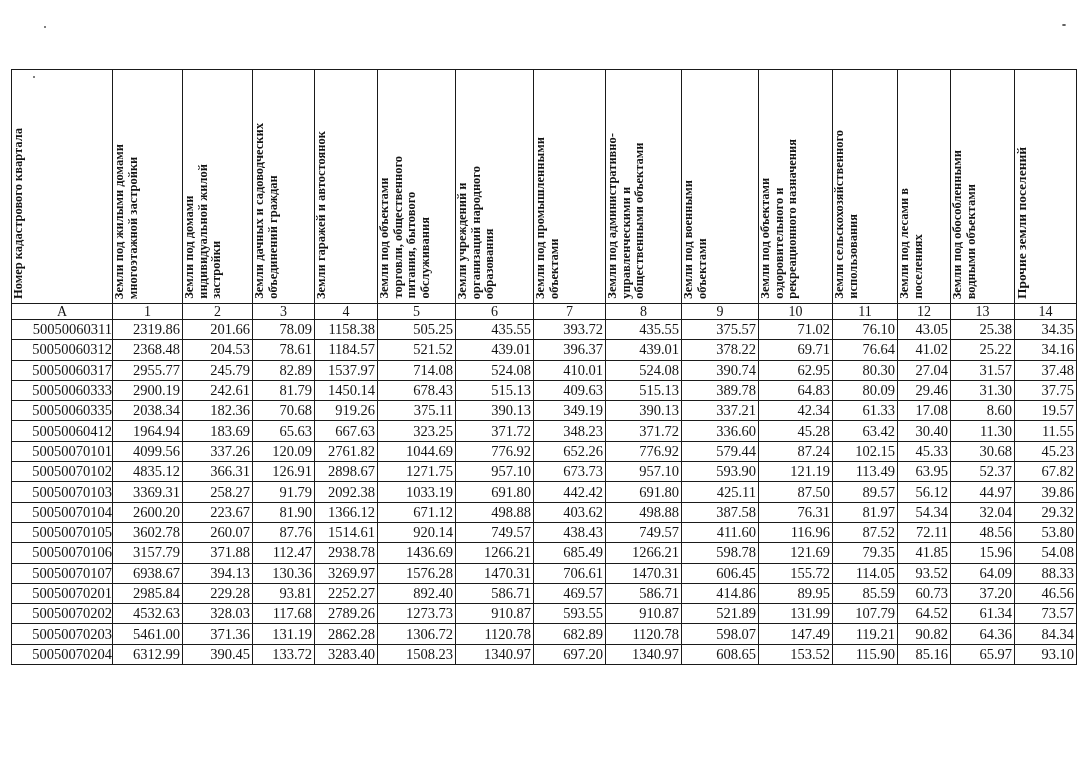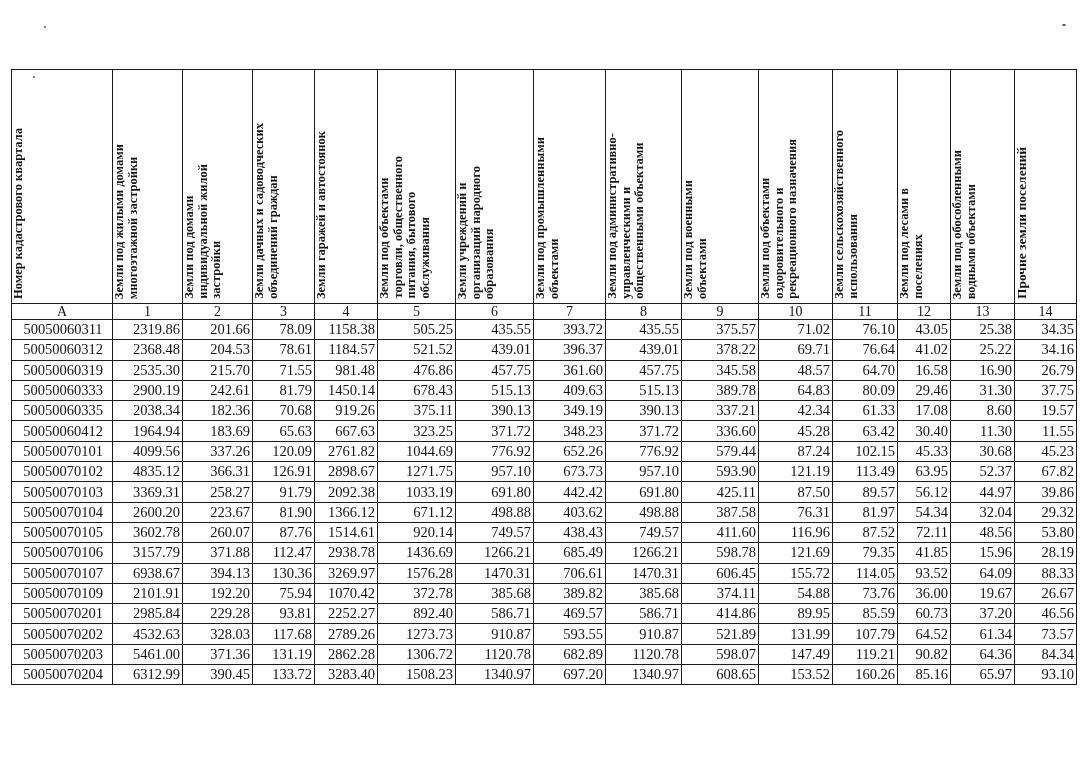--- a/index.html
+++ b/index.html
@@ -51,21 +51,21 @@
     font-weight: normal;
   }
   tr.row td {
     height: 19.3px;
     font-size: 14.5px;
     line-height: 19px;
     text-align: right;
     padding-right: 2px;
     white-space: nowrap;
   }
-  tr.row td.id { text-align: center; padding-left: 2px; padding-right: 0; }
+  tr.row td.id { text-align: right; padding-left: 2px; padding-right: 0; }
 </style>
 </head>
 <body>
 
 <div class="speck" style="left:44px;top:26px;width:2px;height:2px;"></div>
 <div class="speck" style="left:1062px;top:24px;width:4px;height:2px;"></div>
 <div class="speck" style="left:33px;top:76px;width:2px;height:2px;"></div>
 
 <table class="land">
   <colgroup id="cols">
@@ -198,35 +198,35 @@
         <td>396.37</td>
         <td>439.01</td>
         <td>378.22</td>
         <td>69.71</td>
         <td>76.64</td>
         <td>41.02</td>
         <td>25.22</td>
         <td>34.16</td>
       </tr>
       <tr class="row">
-        <td class="id">50050060319</td>
-        <td>2535.30</td>
-        <td>215.70</td>
-        <td>71.55</td>
-        <td>981.48</td>
-        <td>476.86</td>
-        <td>457.75</td>
-        <td>361.60</td>
-        <td>457.75</td>
-        <td>345.58</td>
-        <td>48.57</td>
-        <td>64.70</td>
-        <td>16.58</td>
-        <td>16.90</td>
-        <td>26.79</td>
+        <td class="id">50050060317</td>
+        <td>2955.77</td>
+        <td>245.79</td>
+        <td>82.89</td>
+        <td>1537.97</td>
+        <td>714.08</td>
+        <td>524.08</td>
+        <td>410.01</td>
+        <td>524.08</td>
+        <td>390.74</td>
+        <td>62.95</td>
+        <td>80.30</td>
+        <td>27.04</td>
+        <td>31.57</td>
+        <td>37.48</td>
       </tr>
       <tr class="row">
         <td class="id">50050060333</td>
         <td>2900.19</td>
         <td>242.61</td>
         <td>81.79</td>
         <td>1450.14</td>
         <td>678.43</td>
         <td>515.13</td>
         <td>409.63</td>
@@ -365,57 +365,40 @@
         <td>2938.78</td>
         <td>1436.69</td>
         <td>1266.21</td>
         <td>685.49</td>
         <td>1266.21</td>
         <td>598.78</td>
         <td>121.69</td>
         <td>79.35</td>
         <td>41.85</td>
         <td>15.96</td>
-        <td>28.19</td>
+        <td>54.08</td>
       </tr>
       <tr class="row">
         <td class="id">50050070107</td>
         <td>6938.67</td>
         <td>394.13</td>
         <td>130.36</td>
         <td>3269.97</td>
         <td>1576.28</td>
         <td>1470.31</td>
         <td>706.61</td>
         <td>1470.31</td>
         <td>606.45</td>
         <td>155.72</td>
         <td>114.05</td>
         <td>93.52</td>
         <td>64.09</td>
         <td>88.33</td>
       </tr>
       <tr class="row">
-        <td class="id">50050070109</td>
-        <td>2101.91</td>
-        <td>192.20</td>
-        <td>75.94</td>
-        <td>1070.42</td>
-        <td>372.78</td>
-        <td>385.68</td>
-        <td>389.82</td>
-        <td>385.68</td>
-        <td>374.11</td>
-        <td>54.88</td>
-        <td>73.76</td>
-        <td>36.00</td>
-        <td>19.67</td>
-        <td>26.67</td>
-      </tr>
-      <tr class="row">
         <td class="id">50050070201</td>
         <td>2985.84</td>
         <td>229.28</td>
         <td>93.81</td>
         <td>2252.27</td>
         <td>892.40</td>
         <td>586.71</td>
         <td>469.57</td>
         <td>586.71</td>
         <td>414.86</td>
@@ -464,19 +447,19 @@
         <td>6312.99</td>
         <td>390.45</td>
         <td>133.72</td>
         <td>3283.40</td>
         <td>1508.23</td>
         <td>1340.97</td>
         <td>697.20</td>
         <td>1340.97</td>
         <td>608.65</td>
         <td>153.52</td>
-        <td>160.26</td>
+        <td>115.90</td>
         <td>85.16</td>
         <td>65.97</td>
         <td>93.10</td>
       </tr>
     </tbody>
 </table>
 
 </body></html>

